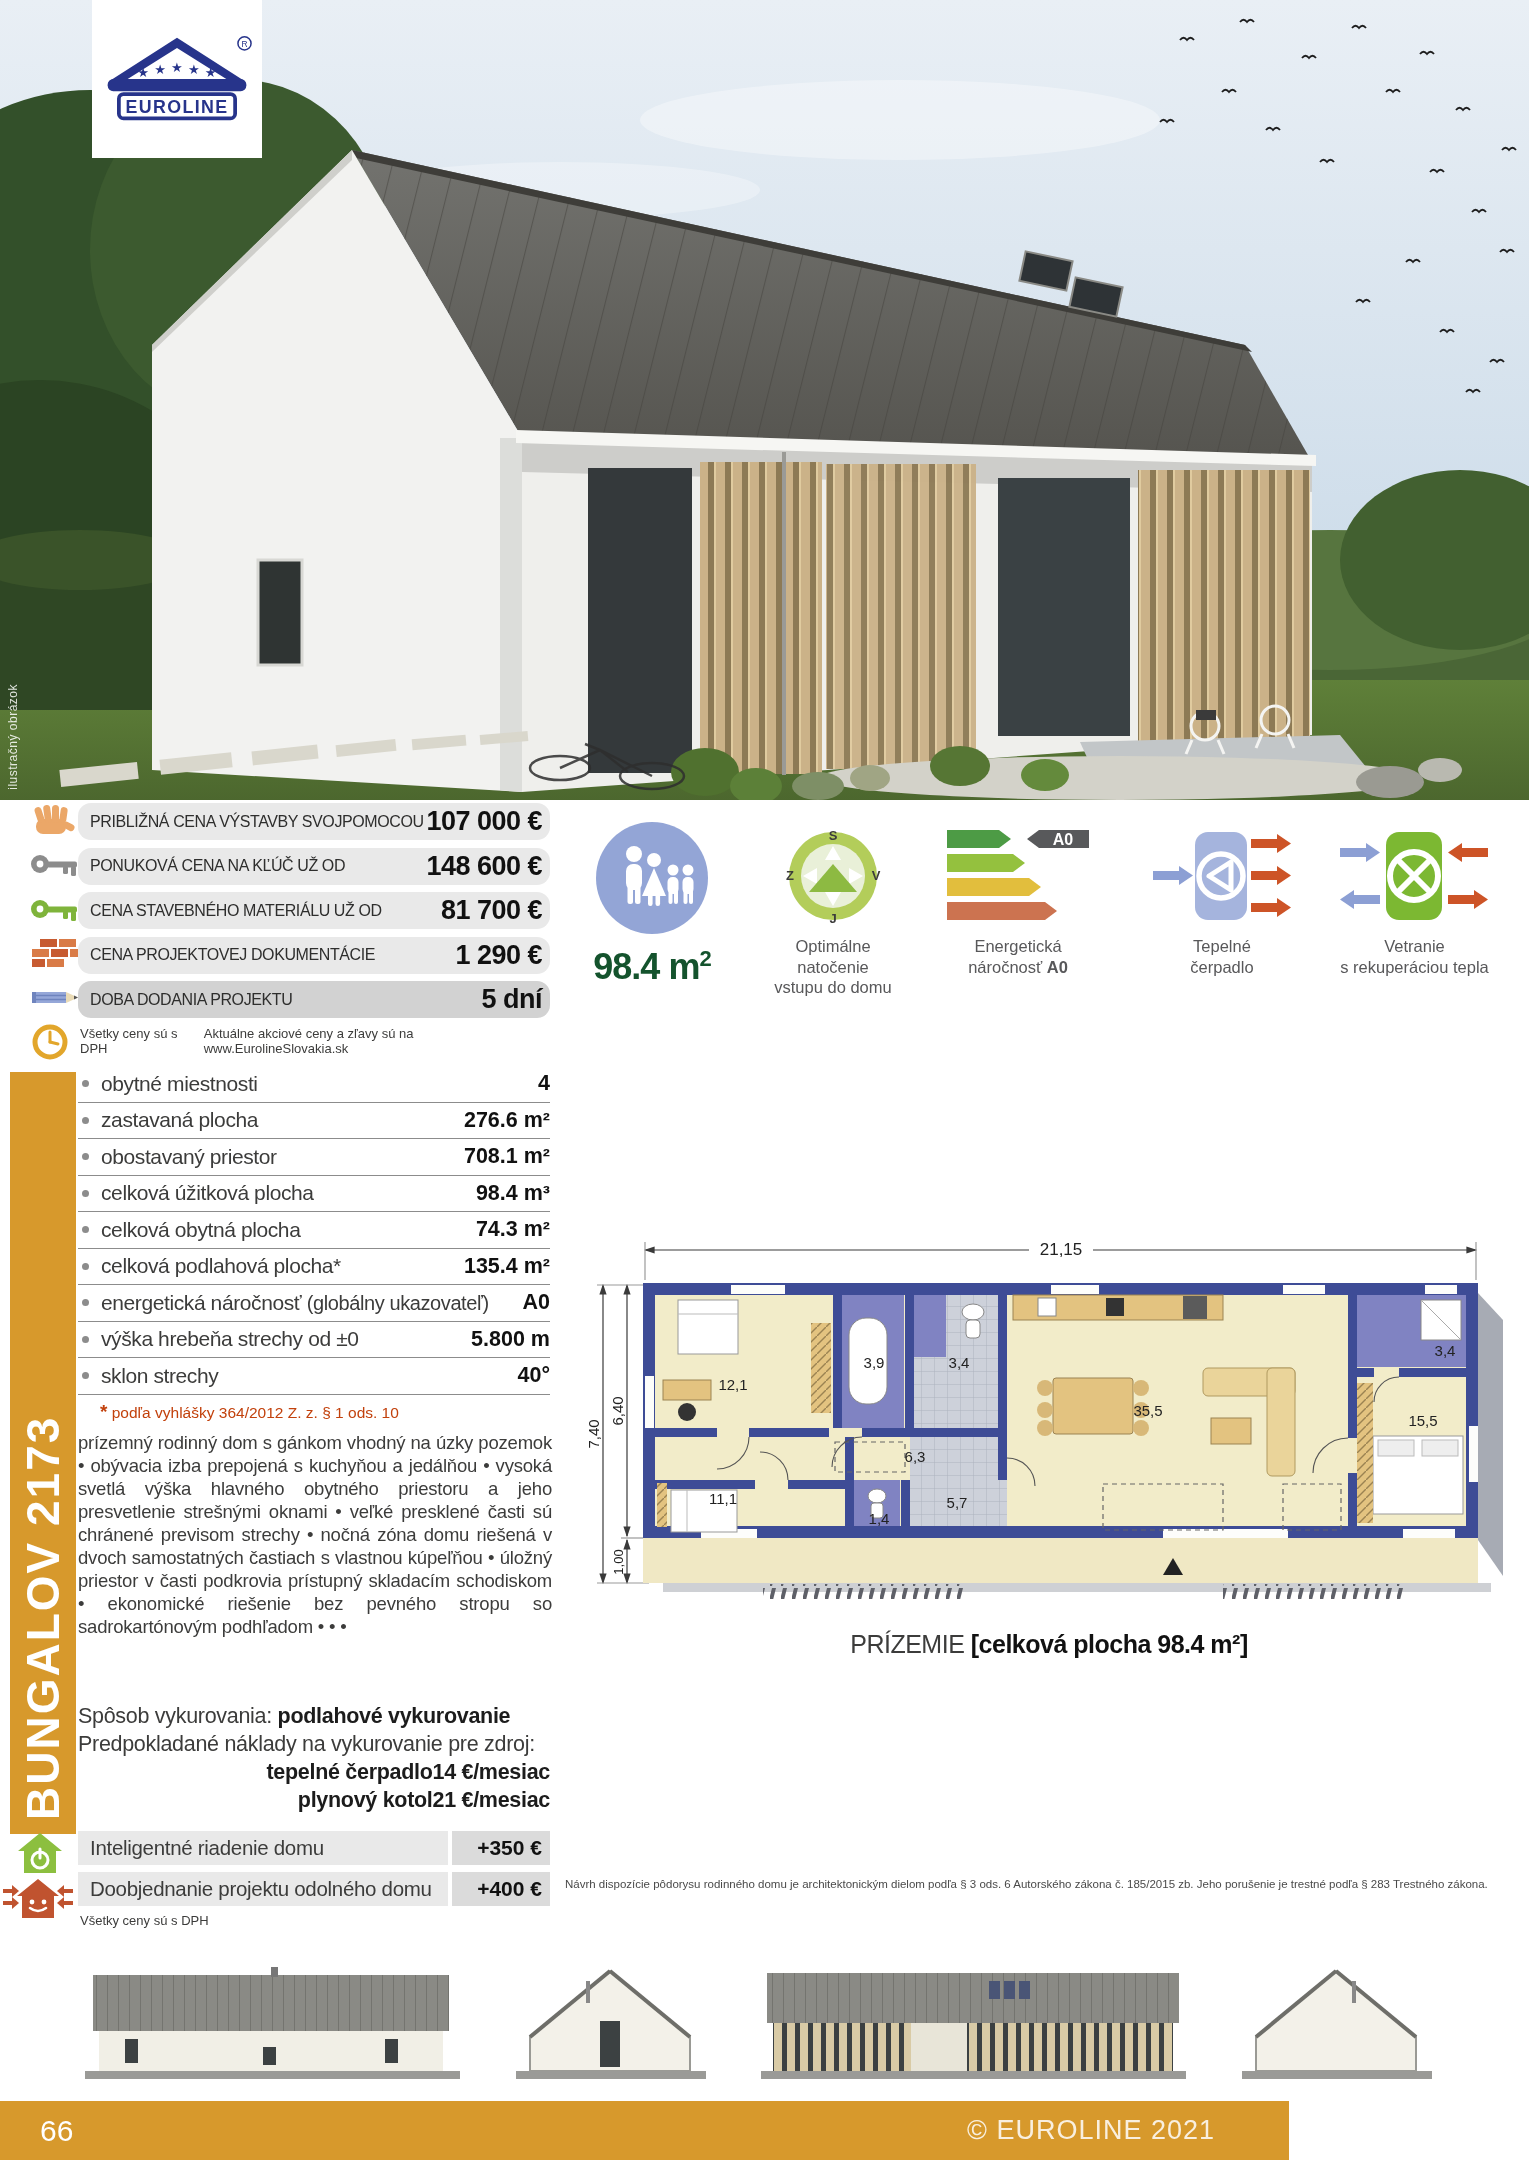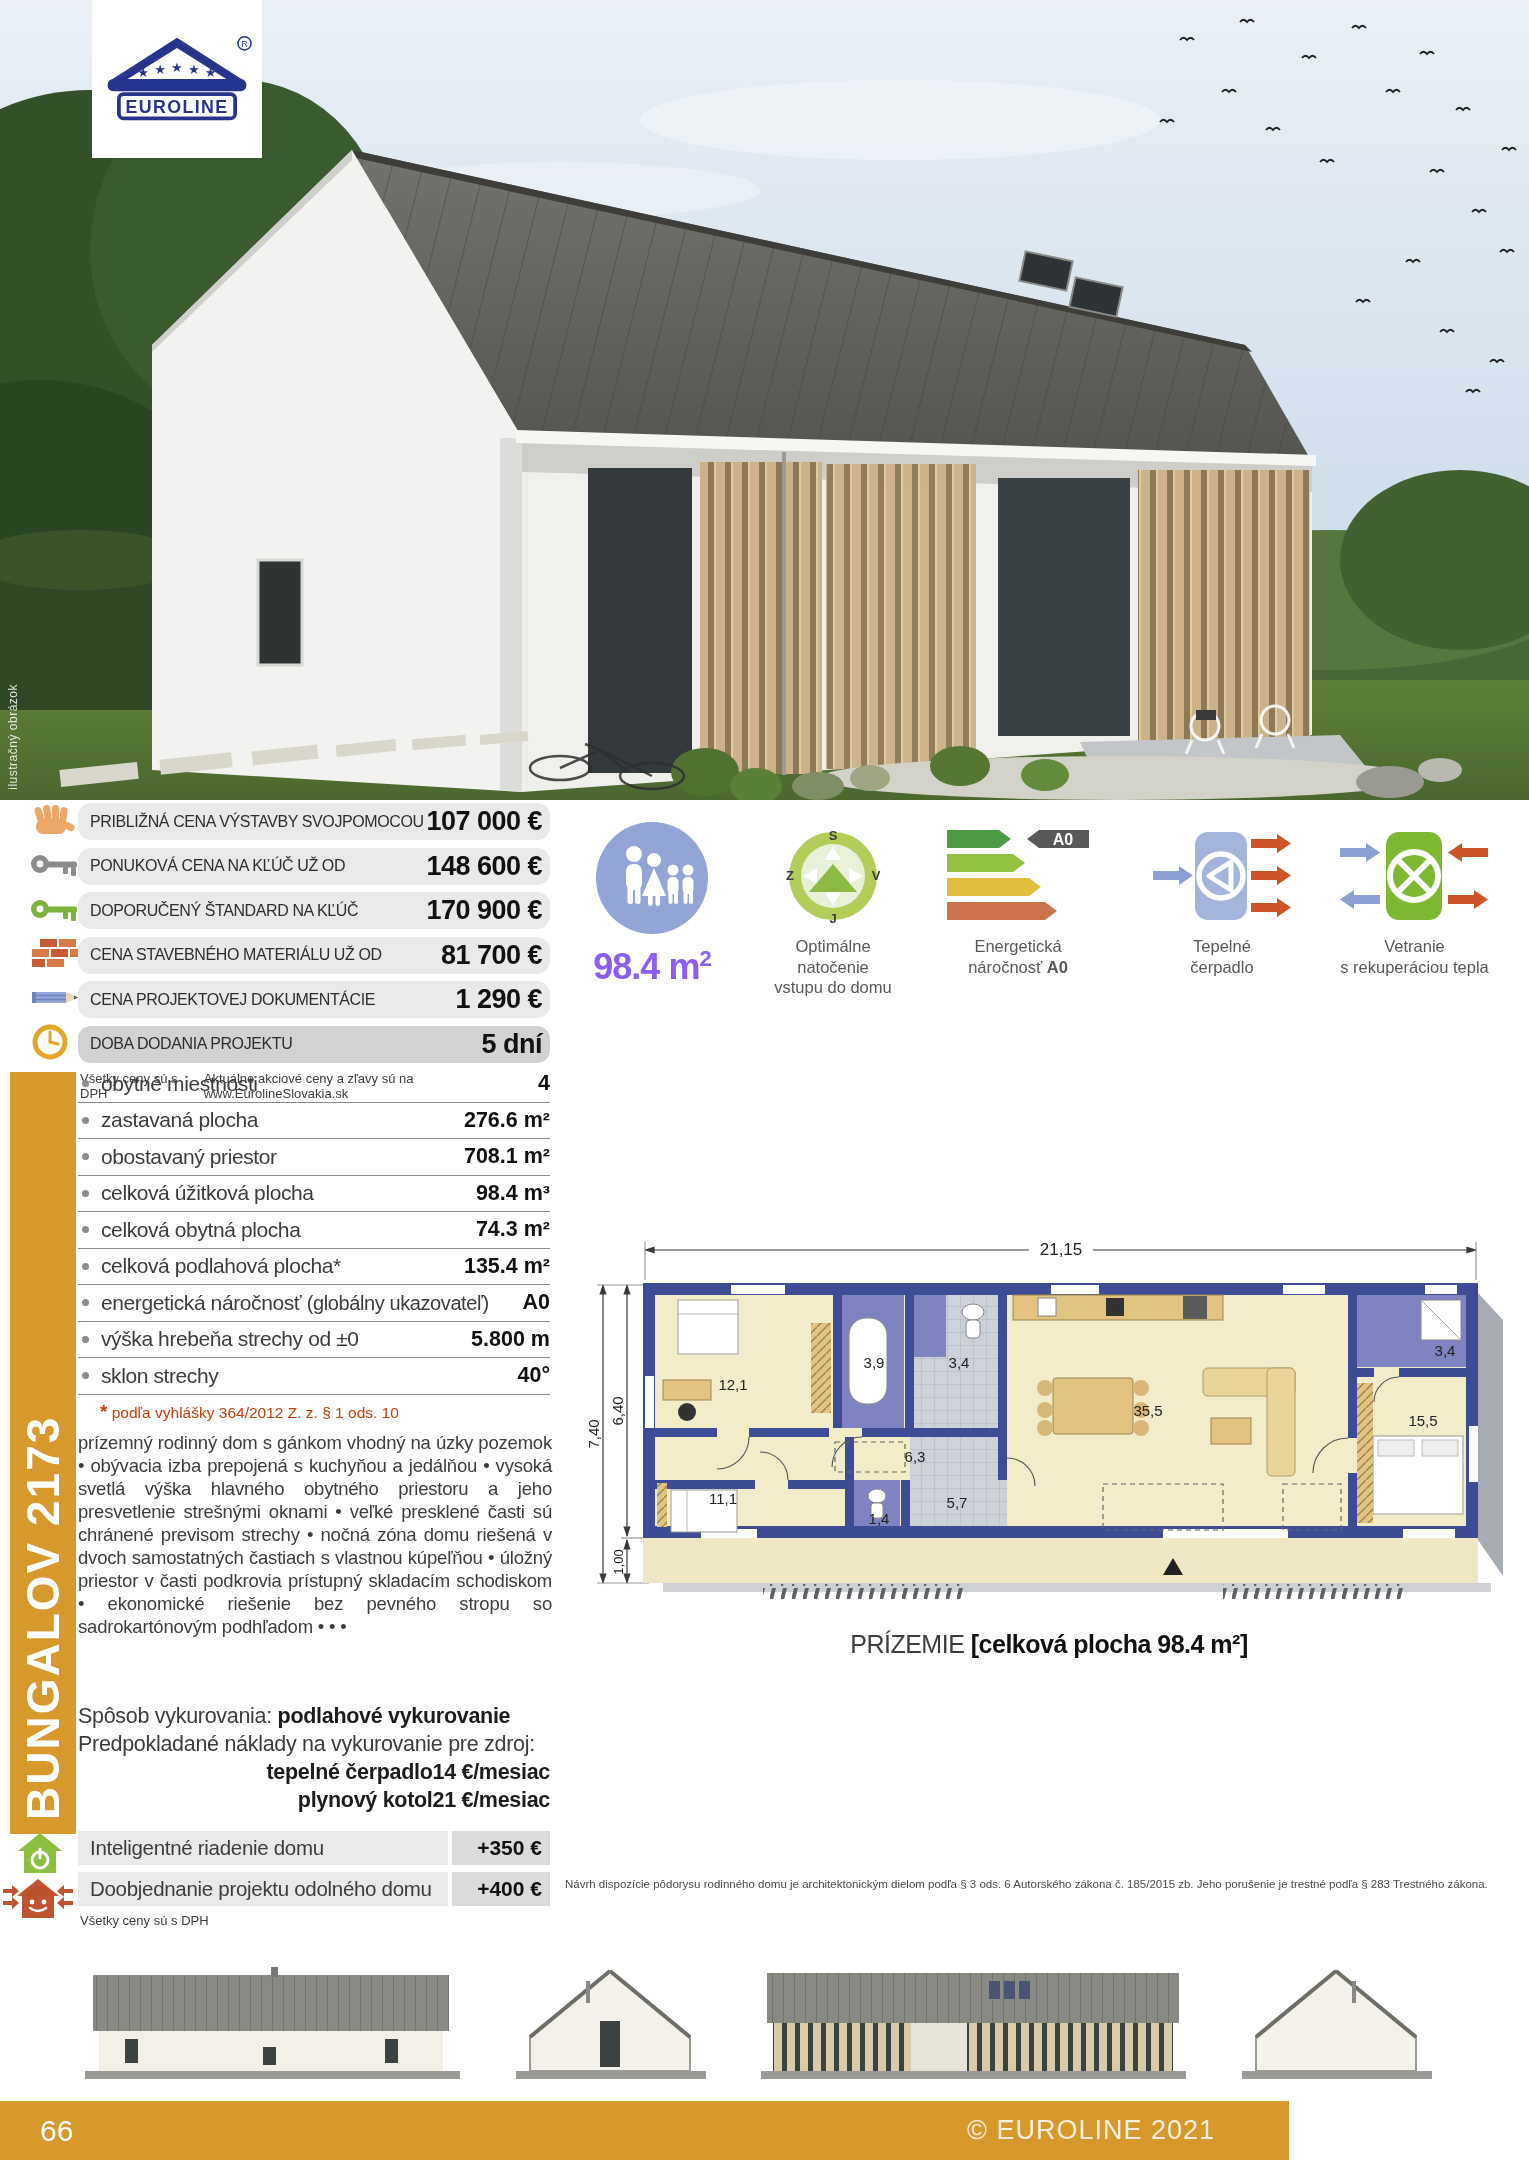--- a/index.html
+++ b/index.html
@@ -23,21 +23,21 @@
   .price-table { position:absolute; left:78px; top:803px; width:472px; }
   .prow { display:flex; align-items:center; height:37px; margin-bottom:7.6px; background:#E9E9E9; padding:0 8px 0 12px;border-radius:13px; }
   .prow.dark { background:#D2D2D2; }
   .plabel { flex:1; font-size:16px; letter-spacing:-0.4px; color:#2E2E2D; font-stretch:condensed; }
   .pval { font-size:27px; font-weight:bold; color:#111; letter-spacing:-0.5px; white-space:nowrap; }
   .pnote { display:flex; justify-content:space-between; font-size:13px; color:#3C3C3B; margin-top:2px; padding:0 2px; }
 
   
   .badge { position:absolute; text-align:center; }
   .badge .blabel { font-size:16.5px; color:#58585A; line-height:1.25; margin-top:6px; font-stretch:condensed; }
-  .area-text { font-size:36px; font-weight:bold; color:#8b5cf6; margin-top:8px; letter-spacing:-1px; }
+  .area-text { font-size:36px; font-weight:bold; color:#14532d; margin-top:8px; letter-spacing:-1px; }
   .area-text sup { font-size:22px; }
 
   
   .specs { position:absolute; left:78px; top:1066px; width:472px; }
   .srow { display:flex; align-items:center; height:36.5px; border-bottom:1.6px solid #8C8C8C; }
   .sdot { width:7px; height:7px; border-radius:50%; background:#8C8C8C; margin:0 12px 0 4px; flex:none; }
   .slabel { flex:1; font-size:21px; color:#3C3C3B; letter-spacing:-0.4px; font-stretch:condensed; white-space:nowrap; }
   .slabel .small { font-size:20px; }
   .sval { font-size:21.5px; font-weight:bold; color:#111; white-space:nowrap; }
   .sfoot { margin-top:6px; font-size:15.5px; color:#c2410c; padding-left:22px; }
@@ -310,24 +310,20 @@
   </div>
 
   <div class="price-table">
     <div class="prow">
       <div class="plabel">PRIBLIŽNÁ CENA VÝSTAVBY SVOJPOMOCOU</div>
       <div class="pval">107 000 €</div>
     </div>
     <div class="prow">
       <div class="plabel">PONUKOVÁ CENA NA KĽÚČ UŽ OD</div>
       <div class="pval">148 600 €</div>
-    </div>
-    <div class="prow">
-      <div class="plabel">DOPORUČENÝ ŠTANDARD NA KĽÚČ</div>
-      <div class="pval">170 900 €</div>
     </div>
     <div class="prow">
       <div class="plabel">CENA STAVEBNÉHO MATERIÁLU UŽ OD</div>
       <div class="pval">81 700 €</div>
     </div>
     <div class="prow">
       <div class="plabel">CENA PROJEKTOVEJ DOKUMENTÁCIE</div>
       <div class="pval">1 290 €</div>
     </div>
     <div class="prow dark">

